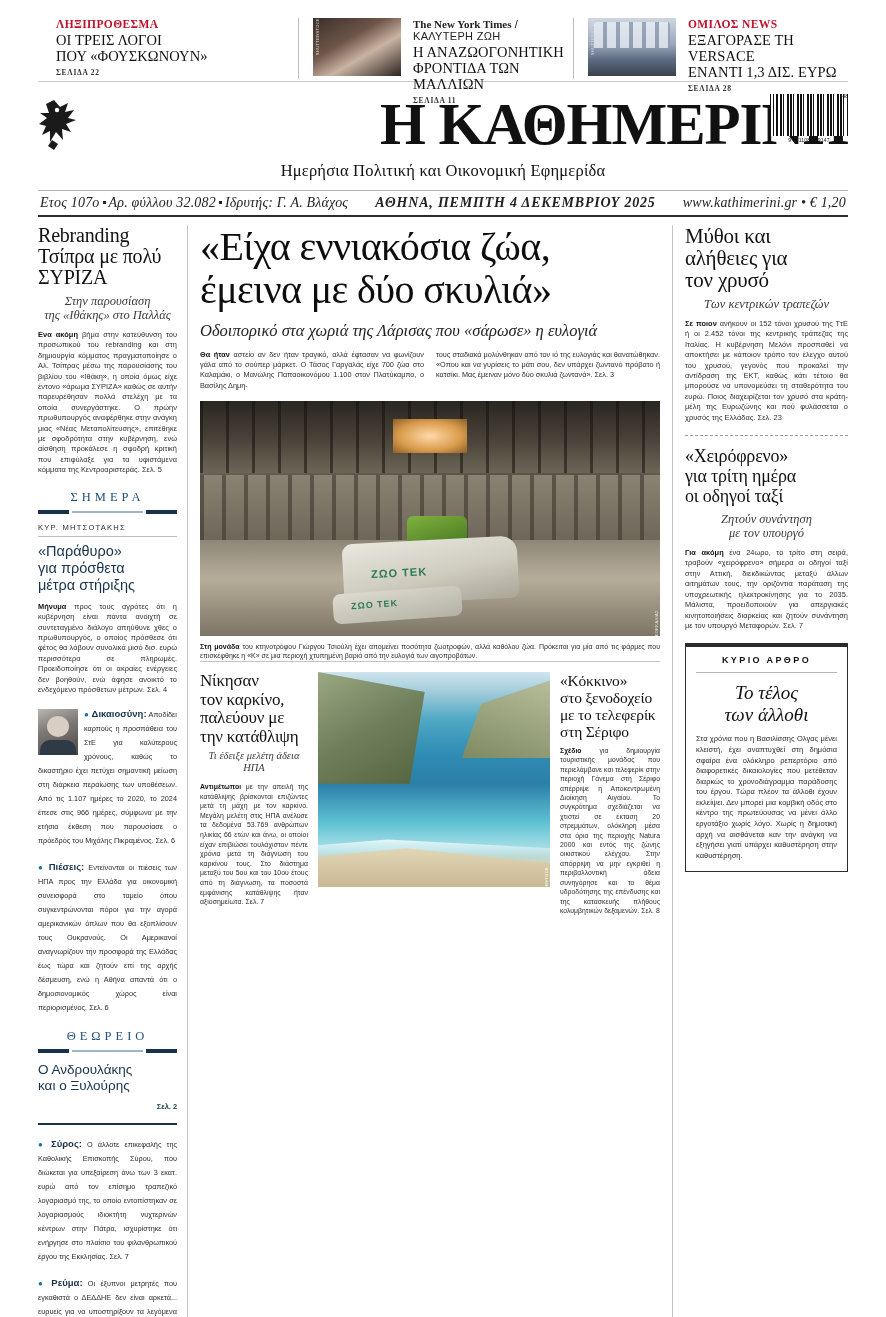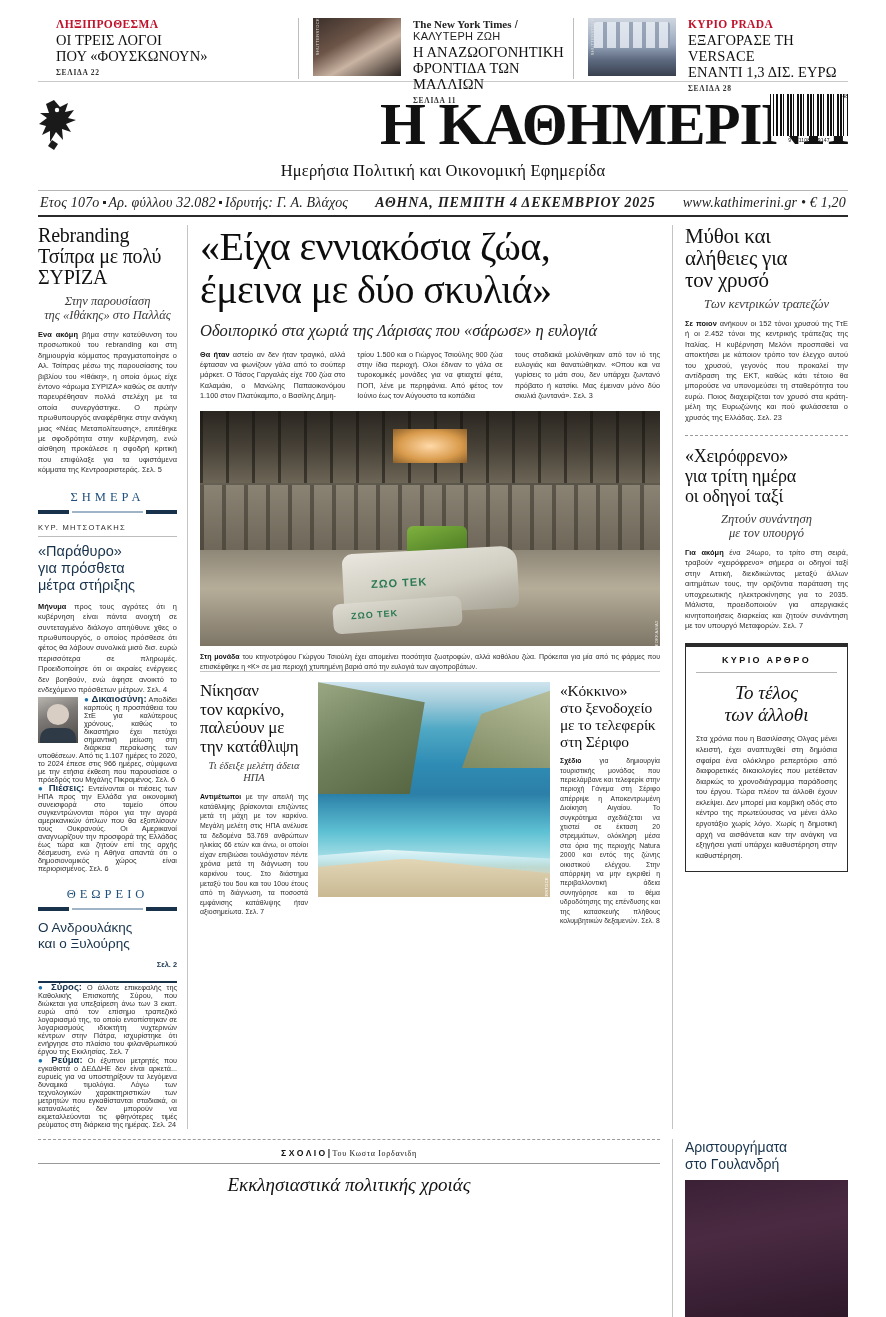--- a/index.html
+++ b/index.html
@@ -120,21 +120,21 @@
   .sec-rule .c{ width:22%; height:4px; background:#17324a; }
 
   .eyebrow{
     font-size:7.6px; letter-spacing:1.2px; color:#2b2b2b;
     border-bottom:1px solid #bdbdbd; padding-bottom:4px; margin-bottom:6px;
   }
   .blue-title{
     font-size:14.5px; line-height:17px; color:#17324a; font-weight:400;
   }
   .blue-title-sm{ font-size:13.5px; line-height:16px; color:#17324a; }
-  .bullet-item{ font-size:7.3px; line-height:8px; text-align:justify; color:#2b2b2b; }
+  .bullet-item{ margin-top:12px; font-size:7.3px; line-height:14px; text-align:justify; color:#2b2b2b; }
   .bullet-item .dot{ color:#1f6fa8; font-size:8px; }
   .bullet-item .lbl{ color:#17324a; font-weight:700; font-size:9.5px; }
   .mug{
     width:40px; height:46px; float:left; margin:2px 6px 2px 0;
     background:linear-gradient(160deg,#b9b6b1 0%,#7d7a77 40%,#4a4745 100%);
     position:relative; overflow:hidden;
   }
   .mug:after{
     content:""; position:absolute; left:9px; top:7px; width:22px; height:21px;
     border-radius:50%; background:#d9cec4;
@@ -316,21 +316,21 @@
         <div class="teaser-head">ΦΡΟΝΤΙΔΑ ΤΩΝ ΜΑΛΛΙΩΝ</div>
         <div class="teaser-page">ΣΕΛΙΔΑ 11</div>
       </div>
     </div>
 
     <div class="teaser">
       <div class="tphoto p2">
         <span class="credit">SHUTTERSTOCK</span>
       </div>
       <div class="teaser-txt">
-        <div class="kicker">ΚΥΡΙΟ PRADA</div>
+        <div class="kicker">ΟΜΙΛΟΣ NEWS</div>
         <div class="teaser-head">ΕΞΑΓΟΡΑΣΕ ΤΗ VERSACE</div>
         <div class="teaser-head">ΕΝΑΝΤΙ 1,3 ΔΙΣ. ΕΥΡΩ</div>
         <div class="teaser-page">ΣΕΛΙΔΑ 28</div>
       </div>
     </div>
   </div>
 
   <div class="masthead">
     <div class="mast-row">
       <svg class="eagle" viewBox="0 0 46 52">
@@ -434,21 +434,20 @@
 
       <div>
         <div class="main-head">
           <div>«Είχα εννιακόσια ζώα,</div>
           <div>έμεινα με δύο σκυλιά»</div>
         </div>
         <div class="main-sub">Οδοιπορικό στα χωριά της Λάρισας που «σάρωσε» η ευλογιά</div>
 
         <div class="three-col">
           <div class="c"><b>Θα ήταν</b><span> αστείο αν δεν ήταν τραγικό, αλλά έφτασαν να φωνίζουν γάλα από το σούπερ μάρκετ. Ο Τάσος Γαργαλάς είχε 700 ζώα στο Καλαμάκι, ο Μανώλης Παπαοικονόμου 1.100 στον Πλατύκαμπο, ο Βασίλης Δημη-</span></div>
-          <div class="c">τρίου 1.500 και ο Γιώργος Τσιούλης 900 ζώα στην ίδια περιοχή. Ολοι έδιναν το γάλα σε τυροκομικές μονάδες για να φτιαχτεί φέτα, ΠΟΠ, λένε με περηφάνια. Από φέτος τον Ιούνιο έως τον Αύγουστο τα κοπάδια</div>
           <div class="c"><span>τους σταδιακά μολύνθηκαν από τον ιό της ευλογιάς και θανατώθηκαν. «Οπου και να γυρίσεις το μάτι σου, δεν υπάρχει ζωντανό πρόβατο ή κατσίκι. Μας έμειναν μόνο δύο σκυλιά ζωντανά». Σελ. 3</span></div>
         </div>
 
         <div class="mainphoto">
           <div class="roof"></div>
           <div class="beams"></div>
           <div class="win"></div>
           <div class="rails"></div>
           <div class="floor"></div>
           <div class="green"></div>

